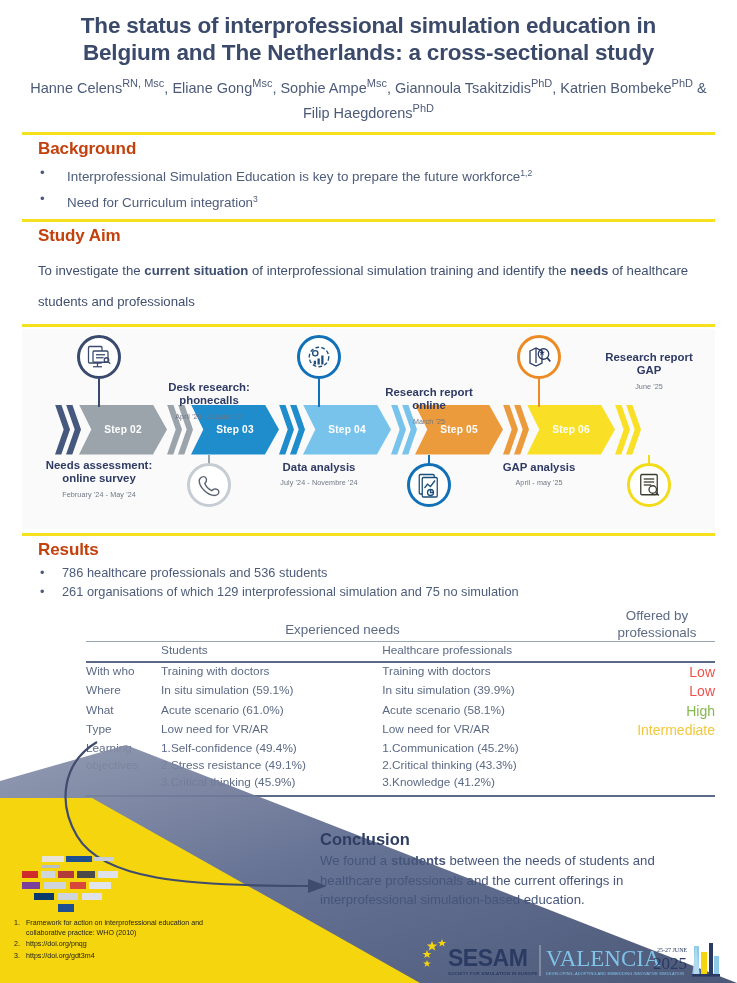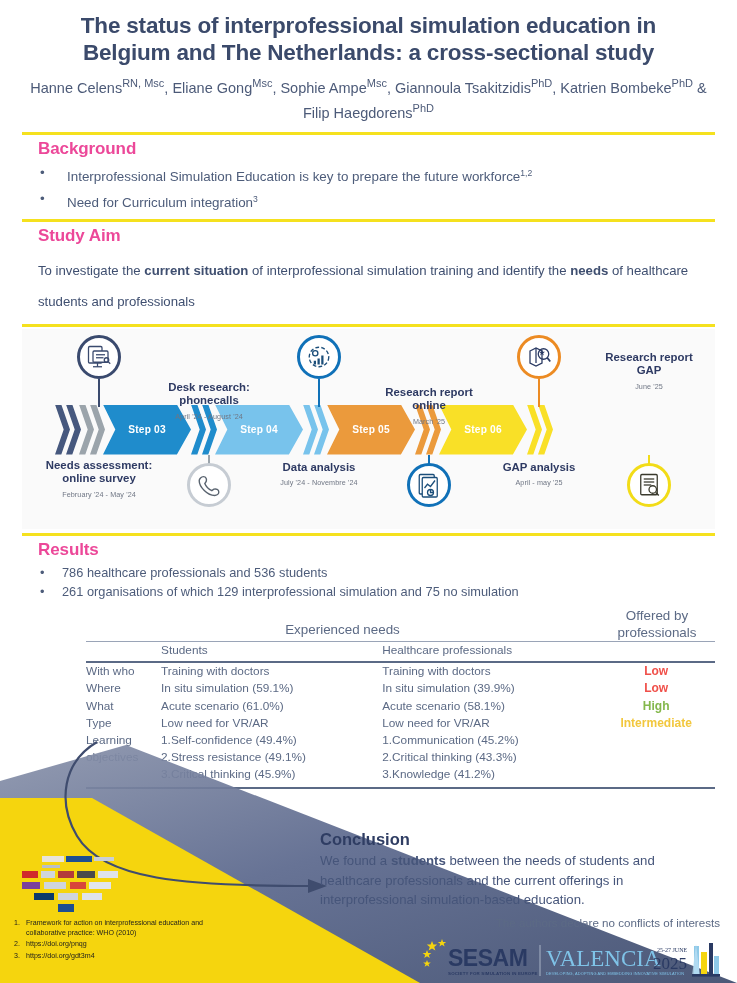--- a/index.html
+++ b/index.html
@@ -35,21 +35,21 @@
   }
   .authors sup { font-size: 11px; }
 
   
   .rule {
     height: 3px;
     background: #f5e11e;
     margin: 0 22px;
   }
   .sec-head {
-    color: #ec4899;
+    color: #c2410c;
     font-weight: bold;
     font-size: 17px;
     padding: 4px 0 2px 38px;
     letter-spacing: -0.1px;
   }
 
   
   .bullets { padding: 1px 0 4px 0; }
   .bullet {
     display: flex;
@@ -195,21 +195,21 @@
     border-top: 2.2px solid #5b6a86;
     padding: 0; height: 0; font-size: 0; line-height: 0;
   }
   table.results td {
     padding: 1.6px 0;
     vertical-align: top;
   }
   td.c-key { width: 74px; }
   td.c-stu { width: 218px; }
   td.c-hcp { width: 212px; }
-  td.c-off { width: 116px; text-align: center; font-size: 12px; font-weight: bold; }
+  td.c-off { width: 116px; text-align: right; font-size: 14px; }
   .topline {
     border-top: 1.6px solid #9aa4b7;
     width: 100%;
     height: 0;
   }
   .botline {
     border-top: 2.2px solid #5b6a86;
     width: 100%;
     height: 0;
     margin-top: 4px;
@@ -290,20 +290,24 @@
   <div class="aim-text"><span>To investigate the </span><b>current situation</b><span> of interprofessional simulation training and identify the </span><b>needs</b><span> of healthcare students and professionals</span></div>
 
   <div class="rule"></div>
 
   <div class="method-wrap">
 
     <div class="flow" id="flow-band">
         <div class="connector">
           <i class="c1" style="background: rgb(70, 88, 126);"></i>
           <i class="c2" style="background: rgb(70, 88, 126);"></i>
+        </div>
+        <div class="step" style="width: 88px;">
+          <div class="step-body" style="background: rgb(155, 164, 171);"></div>
+          <div class="step-label">Step 02</div>
         </div>
         <div class="connector">
           <i class="c1" style="background: rgb(155, 164, 171);"></i>
           <i class="c2" style="background: rgb(155, 164, 171);"></i>
         </div>
         <div class="step" style="width: 88px;">
           <div class="step-body" style="background: rgb(31, 140, 204);"></div>
           <div class="step-label">Step 03</div>
         </div>
         <div class="connector">
@@ -537,21 +541,20 @@
         <span class="n">3.</span>
         <span class="t">https://doi.org/gdt3m4</span>
       </div>
     </div>
 
   <div class="concl">
     <h3>Conclusion</h3>
     <p><span>We found a </span><b>students</b><span> between the needs of students and healthcare professionals and the current offerings in interprofessional simulation-based education.</span></p>
   </div>
 
-  <div class="coi">The authors declare no conflicts of interests</div>
 
   <div class="sesam">
     <svg viewBox="0 0 300 42" width="300" height="42">
 
       <g fill="#f5d50e">
         <polygon points="12,3 13.4,6.6 17.2,6.6 14.2,9 15.4,12.6 12,10.4 8.6,12.6 9.8,9 6.8,6.6 10.6,6.6"></polygon>
         <polygon points="3,12 4.2,15 7.4,15 4.8,17 5.8,20 3,18.2 0.2,20 1.2,17 -1.4,15 1.8,15" transform="translate(4,0)"></polygon>
         <polygon points="22,1 23.1,3.9 26.2,3.9 23.7,5.7 24.6,8.6 22,6.8 19.4,8.6 20.3,5.7 17.8,3.9 20.9,3.9"></polygon>
         <polygon points="4,24 5,26.6 7.8,26.6 5.5,28.2 6.4,30.8 4,29.2 1.6,30.8 2.5,28.2 0.2,26.6 3,26.6" transform="translate(3,-2)"></polygon>
       </g>

